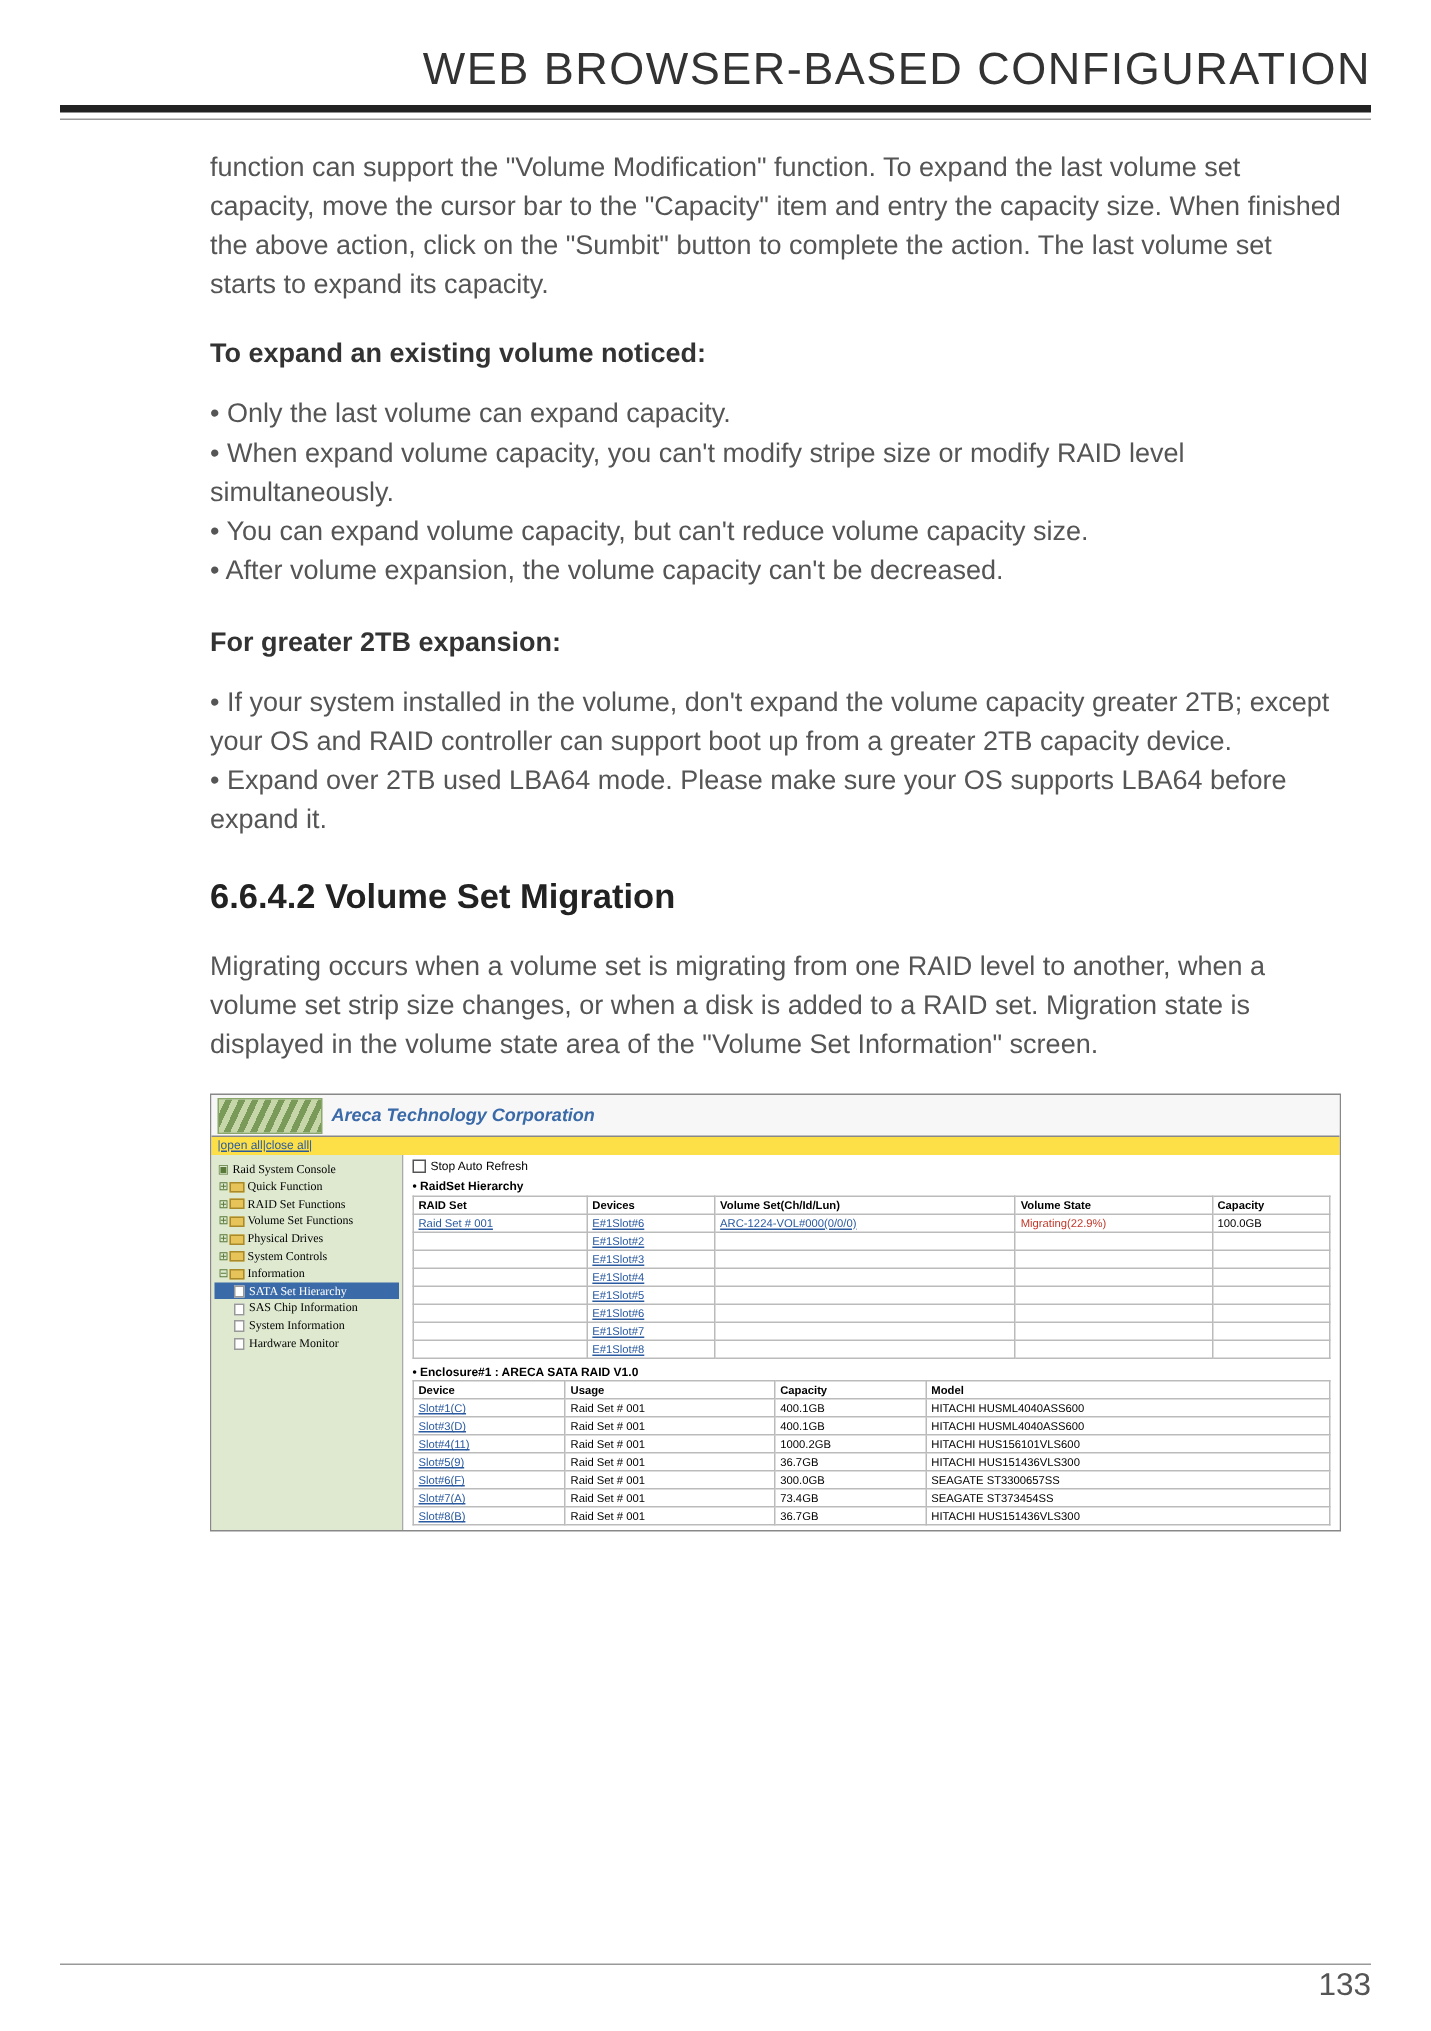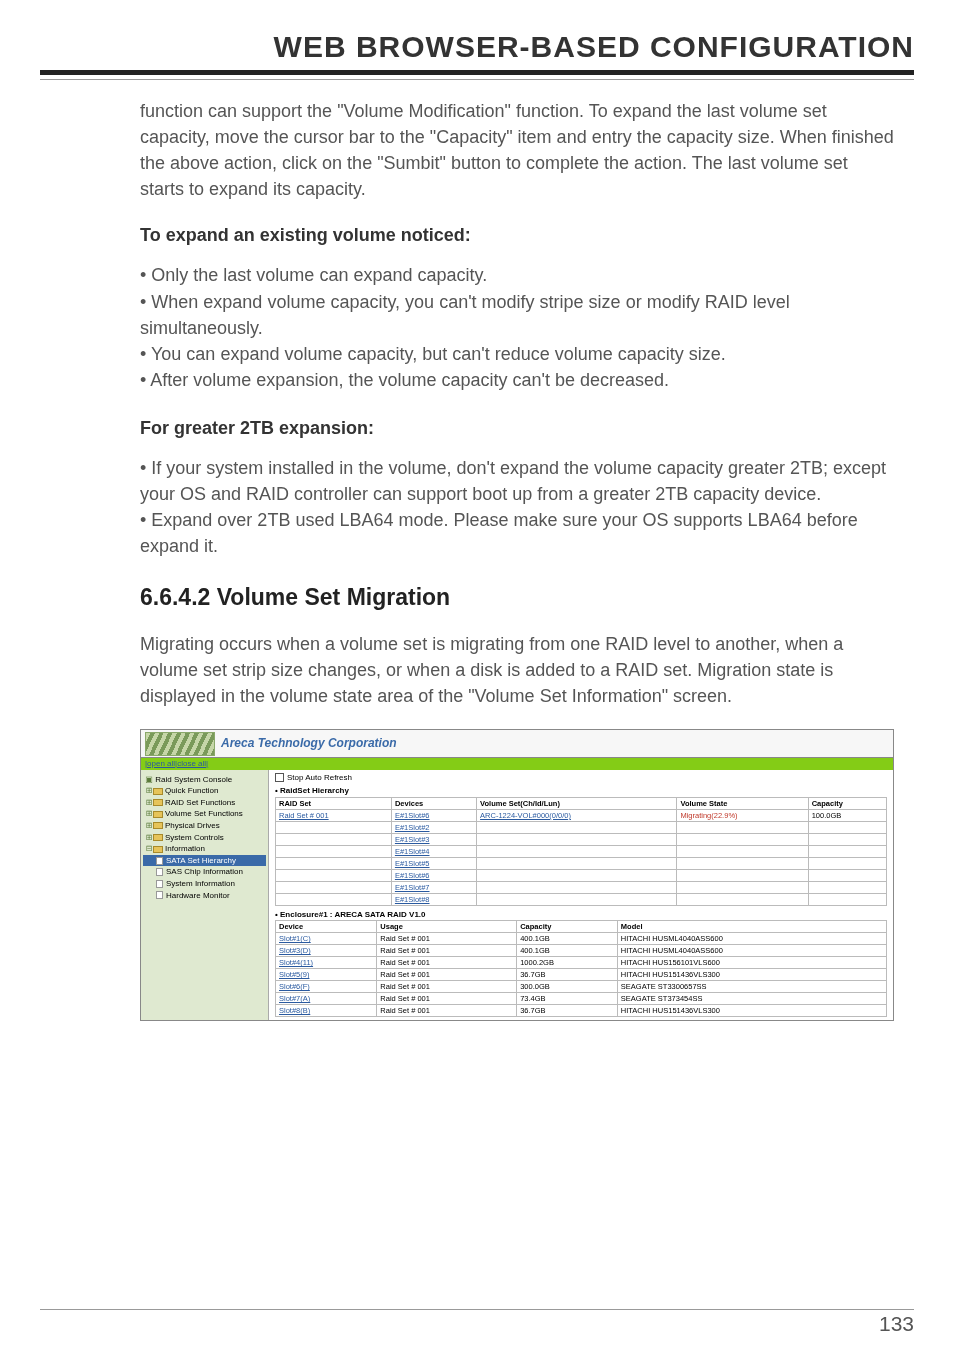--- a/index.html
+++ b/index.html
@@ -11,21 +11,21 @@
     font-family: Verdana, Arial, sans-serif;
     background: #fff;
     width: 954px;
     height: 1354px;
     position: relative;
     padding: 30px 40px 20px 40px;
     color: #4a4a4a;
   }
   .page-title {
     font-size: 30px;
-    font-weight: 700;
+    font-weight: 400;
     letter-spacing: 1px;
     text-align: right;
     color: #333;
     border-bottom: 5px solid #222;
     padding-bottom: 6px;
     margin-bottom: 4px;
   }
   .thin-rule {
     border: none;
     border-top: 1px solid #999;
@@ -83,33 +83,34 @@
   .shot-banner-title {
     color: #3a6aa8;
     font-style: italic;
     font-weight: 700;
     font-size: 12px;
     padding-left: 2px;
   }
   .shot-controls {
     font-size: 8px;
     color: #2a5aa0;
-    background: #84cc16;
+    background: #fde047;
     padding: 1px 4px;
     text-decoration: underline;
   }
   .shot-body {
     display: flex;
   }
   .shot-nav {
     width: 128px;
     background: #dfe9d0;
     padding: 4px 2px;
     border-right: 1px solid #aaa;
     min-height: 250px;
+    font-family: Liberation Serif, serif;
   }
   .shot-nav .nav-item {
     color: #000;
     padding: 1px 0 1px 2px;
     white-space: nowrap;
   }
   .shot-nav .nav-item.sel {
     background: #3a6aa8;
     color: #fff;
   }

